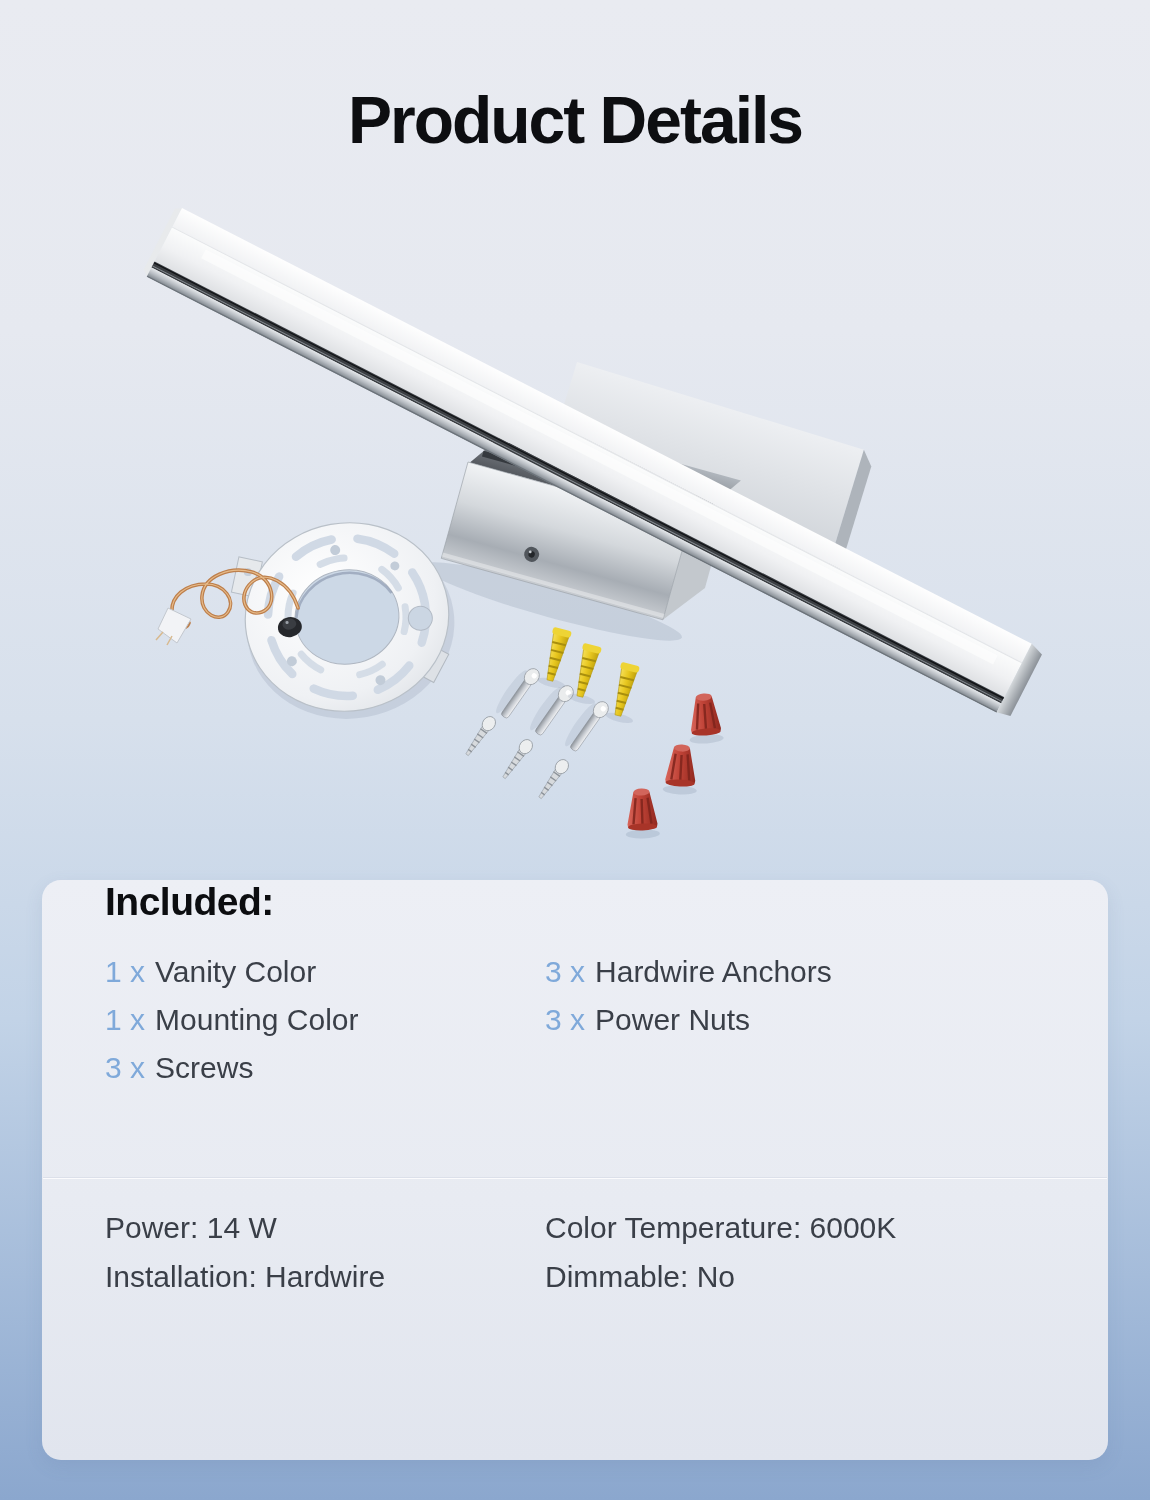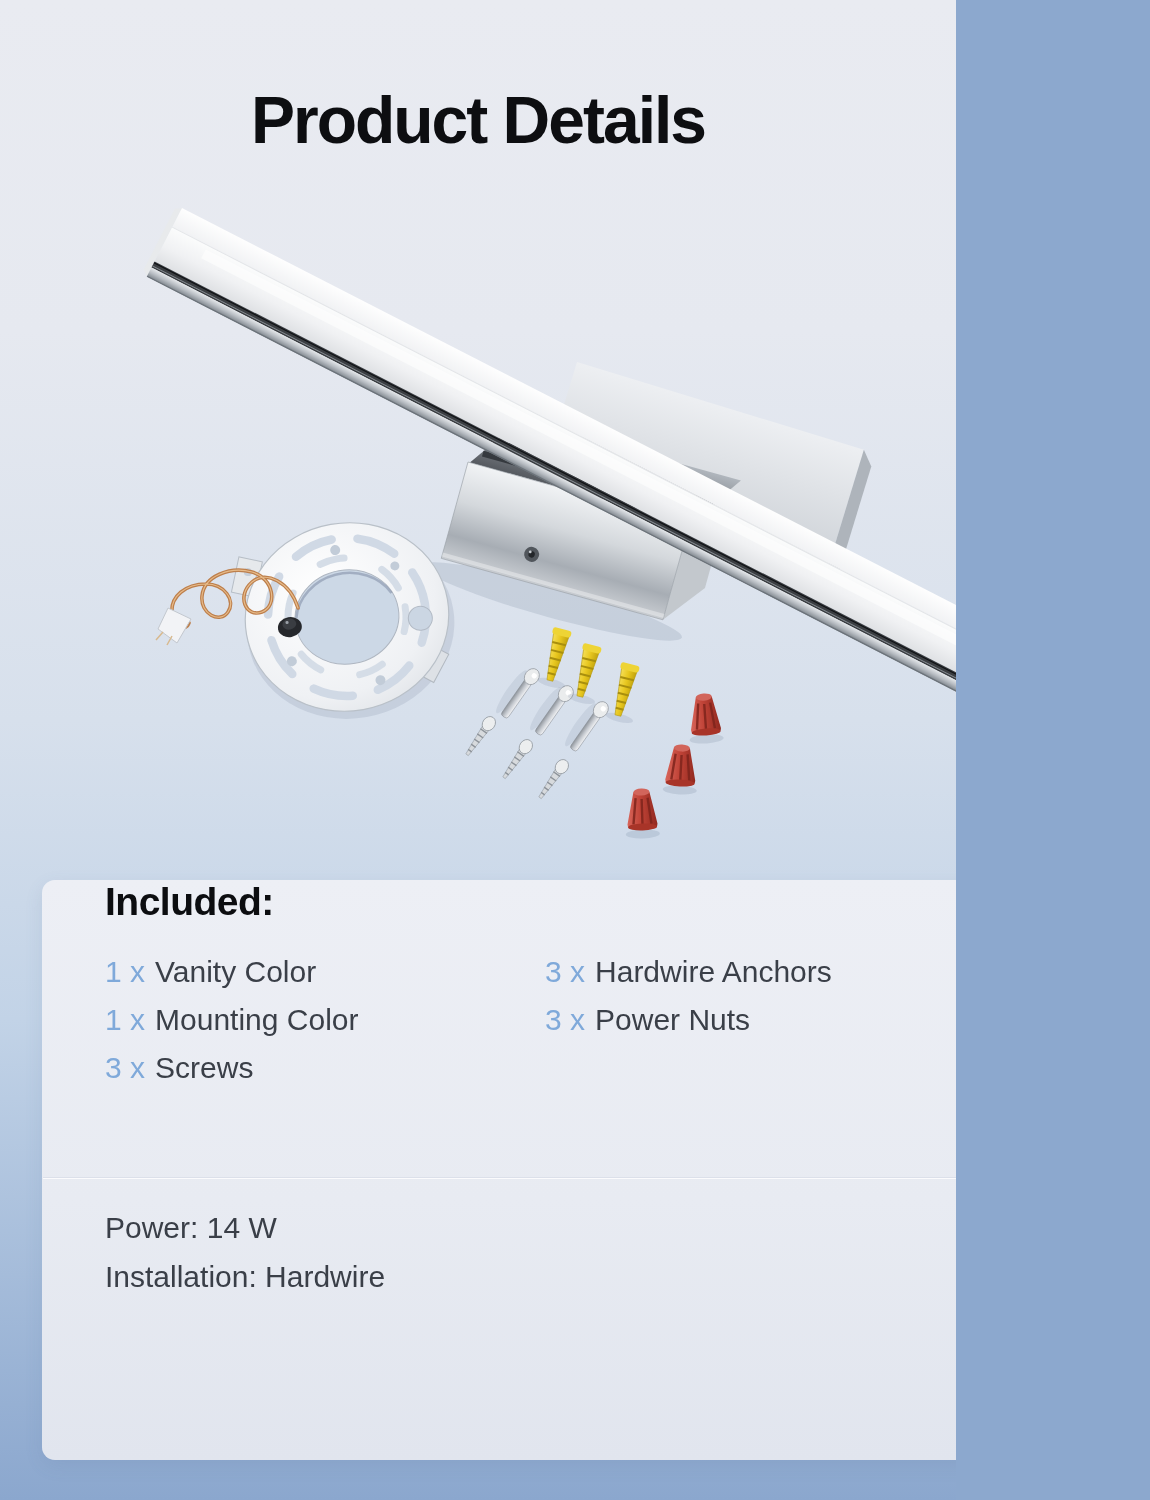--- a/index.html
+++ b/index.html
@@ -1,28 +1,28 @@
 <!DOCTYPE html>
 <html><head>
 <meta charset="utf-8">
 <style>
   html,body{margin:0;padding:0;background:#8ca8ce;}
   .page{
-    position:relative;width:956px;height:1500px;overflow:hidden;
+    position:relative;width:1150px;height:1500px;overflow:hidden;
     font-family:"Liberation Sans",sans-serif;
     background:linear-gradient(180deg,#e9ebf1 0%,#e6e9f0 22%,#d7e0ec 48%,#c2d3e7 68%,#a5bcda 85%,#8ba7ce 100%);
   }
   .title{
     position:absolute;top:82px;left:0;width:100%;margin:0;text-align:center;
     font-size:66px;font-weight:800;letter-spacing:-2px;color:#0d0e11;
   }
   .photo{position:absolute;top:180px;left:0;width:1150px;height:700px;}
   .panel{
     position:absolute;left:42px;top:880px;width:1066px;height:580px;box-sizing:border-box;
-    border-radius:13px;
+    border-radius:19px;
     background:linear-gradient(180deg,#edeff5 0%,#e8ebf2 55%,#e1e5ee 100%);
     box-shadow:0 6px 18px rgba(80,105,145,.12);
   }
   .panel section{padding:0 58px 0 63px;box-sizing:border-box;}
   .sec-included{height:297px;padding-top:46px;}
   .sec-specs{padding-top:34px;}
   .panel h2{margin:0;font-size:39px;line-height:44px;font-weight:800;color:#0c0d10;letter-spacing:-0.5px;}
   .cols{display:flex;margin-top:24px;text-align:center;}
   .col{list-style:none;margin:0;padding:0;width:440px;}
   .col.col-2{flex:1;width:auto;}
@@ -288,17 +288,23 @@
 
     <section class="sec-specs">
       <div class="cols">
         <ul class="col col-1">
 
             <li class="item spec">Power: 14 W</li>
 
 
             <li class="item spec">Installation: Hardwire</li>
           </ul>
+        <ul class="col col-2">
+
+            <li class="item spec">Color Temperature: 6000K</li>
+
+            <li class="item spec">Dimmable: No</li>
+          </ul>
       </div>
     </section>
 
   </div>
 </div>
 
 </body></html>

